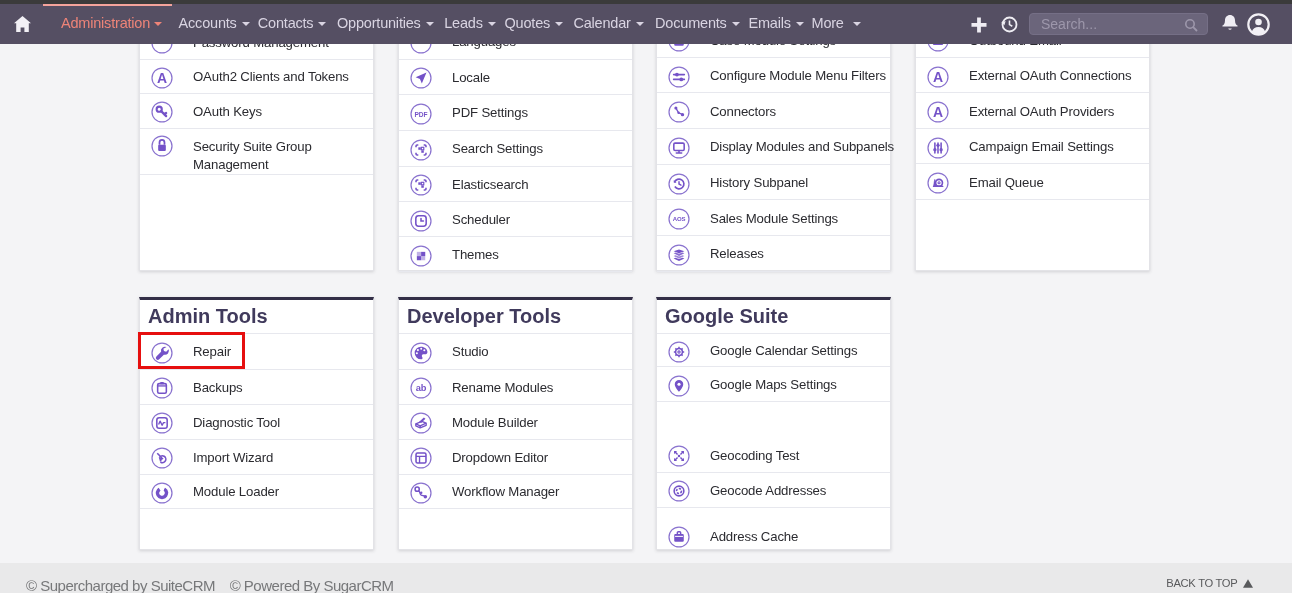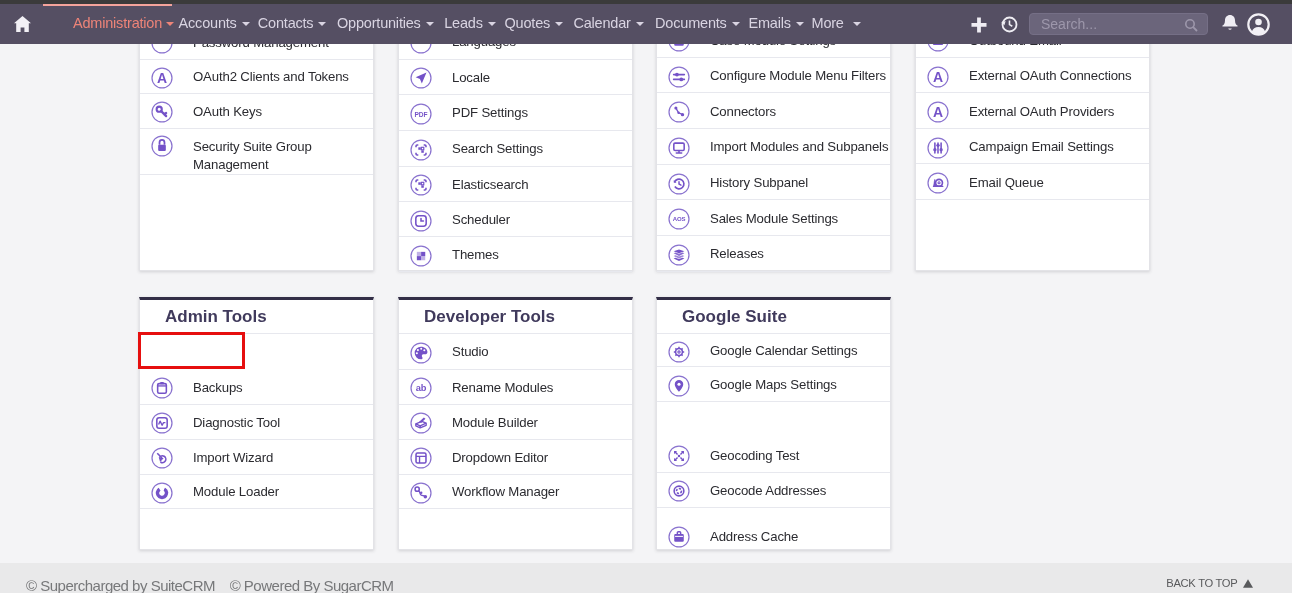--- a/index.html
+++ b/index.html
@@ -11,21 +11,21 @@
 .home{position:absolute;left:14px;top:16px}
 #content .card{position:absolute;background:#fff;border:1px solid #e3e3e7;box-shadow:0 1px 3px rgba(50,50,60,.18)}
 .row{position:absolute;left:0;right:0;display:flex;align-items:center;border-bottom:1px solid #e7e8ee;color:#2b2b30;font-size:13.2px;letter-spacing:-0.15px}
 .row span{margin-left:20px;line-height:18px;white-space:nowrap}
 .row .ic{width:22px;height:22px;margin-left:11px;margin-top:3px;flex:none}
 .row span{margin-top:2px}
 .ml .ic{margin-top:-10px !important}
 .ml span{margin-top:9px !important}
 .card2{border-top:3px solid #332e47 !important}
 .chead{position:absolute;left:0;right:0;top:0;height:34px;border-bottom:1px solid #e7e8ee;display:flex;align-items:center}
-.chead b{margin-left:25px;font-size:17px;color:#403a5c;white-space:nowrap}
+.chead b{margin-left:8px;font-size:20px;color:#403a5c;white-space:nowrap}
 #footer{position:absolute;left:0;top:563px;width:1292px;height:30px;background:#e9e9ea;color:#77787a;font-size:12.2px}
 #footer .l{position:absolute;left:26px;top:14px;font-size:15px;letter-spacing:-0.5px;white-space:nowrap}
 #footer .r{position:absolute;right:39px;top:14px;font-size:11.2px;color:#595a5c;letter-spacing:-0.3px;white-space:nowrap}
 #footer .r i{font-style:normal}
 #redbox{position:absolute;left:138px;top:331.5px;width:106.5px;height:37px;border:3px solid #e60f0f;z-index:30}
 .srch{position:absolute;left:1029px;top:12.5px;width:179px;height:22.5px;background:#6b657b;border:1px solid #756f86;border-radius:4px;color:#9d97ab;font-size:14px;line-height:21px;padding-left:11px}
 </style></head><body>
 <div id="content">
 
 <div class="card" style="left:139px;top:20px;width:235px;height:251px">
@@ -189,21 +189,21 @@
         <span>Connectors</span>
       </div>
 <div class="row" style="top:108.1px;height:35.8px">
         <svg class="ic" viewBox="0 0 24 24">
           <circle cx="12" cy="12" r="10.9" fill="none" stroke="#8a73cf" stroke-width="1.35"></circle>
           <g transform="translate(12 12) scale(1.13) translate(-12 -12)">
             <rect x="7" y="7.3" width="10" height="7.2" rx="1.2" fill="none" stroke="#7452c8" stroke-width="1.5"></rect>
             <path d="M12 14.8v1.7M9.4 16.9h5.2" stroke="#7452c8" stroke-width="1.5" stroke-linecap="round"></path>
           </g>
         </svg>
-        <span>Import Modules and Subpanels</span>
+        <span>Display Modules and Subpanels</span>
       </div>
 <div class="row" style="top:143.9px;height:35.5px">
         <svg class="ic" viewBox="0 0 24 24">
           <circle cx="12" cy="12" r="10.9" fill="none" stroke="#8a73cf" stroke-width="1.35"></circle>
           <g transform="translate(12 12) scale(1.13) translate(-12 -12)">
             <path d="M7.6 10.4a4.7 4.7 0 1 1 .4 4" fill="none" stroke="#7452c8" stroke-width="1.6"></path>
             <path d="M7 8.2v2.6h2.6z" fill="#7452c8"></path>
             <path d="M12 9.8V12l1.9 1.1" stroke="#7452c8" stroke-width="1.4" fill="none" stroke-linecap="round"></path>
           </g>
         </svg>
@@ -287,20 +287,29 @@
             <path d="M6.9 15.9c1-2.5 1.1-4.2 1.1-5.6h1.6c0 1.5.2 2.9 1 4.1h5.9c.6.5.8 1 .8 1.5z" fill="#7452c8"></path>
             <path d="M8.9 10.3V8.9" stroke="#7452c8" stroke-width="1.2" stroke-linecap="round"></path>
           </g>
         </svg>
         <span>Email Queue</span>
       </div>
 </div>
 <div class="card card2" style="left:139px;top:297px;width:235px;height:253px">
 <div class="chead">
         <b>Admin Tools</b>
+      </div>
+<div class="row" style="top:34px;height:35.9px">
+        <svg class="ic" viewBox="0 0 24 24">
+          <circle cx="12" cy="12" r="10.9" fill="none" stroke="#8a73cf" stroke-width="1.35"></circle>
+          <g transform="translate(12 12) scale(1.13) translate(-12 -12)">
+            <path d="M16.4 6.3a3.9 3.9 0 0 0-5.3 4.6L6.6 15.4a1.9 1.9 0 1 0 2.7 2.7l4.5-4.5a3.9 3.9 0 0 0 4.6-5.3l-2.4 2.4-2.1-.6-.6-2.1z" fill="#7452c8"></path>
+          </g>
+        </svg>
+        <span>Repair</span>
       </div>
 <div class="row" style="top:69.9px;height:34.8px">
         <svg class="ic" viewBox="0 0 24 24">
           <circle cx="12" cy="12" r="10.9" fill="none" stroke="#8a73cf" stroke-width="1.35"></circle>
           <g transform="translate(12 12) scale(1.13) translate(-12 -12)">
             <rect x="7.8" y="7.8" width="8.4" height="9.2" rx="1.4" fill="none" stroke="#7452c8" stroke-width="1.5"></rect>
             <path d="M7.8 10h8.4" stroke="#7452c8" stroke-width="1.3"></path>
             <rect x="10.3" y="6.2" width="3.4" height="2.2" rx="0.6" fill="#7452c8"></rect>
           </g>
         </svg>
@@ -469,21 +478,21 @@
       </div>
 </div>
 </div>
 <div id="redbox"></div>
 <div id="nav">
     <div class="topstrip"></div>
     <div class="adminbar"></div>
 <svg class="home" width="17" height="16" viewBox="0 0 17 16">
       <path d="M8.5 0L0 7.2h2.2V16h4.4v-4.6h3.8V16h4.4V7.2H17z" fill="#f2f0f5"></path>
     </svg>
-<span class="navitem active" style="left:73px">Administration<span class="caret" style="margin-left:4px"></span></span>
+<span class="navitem active" style="left:61px">Administration<span class="caret" style="margin-left:4px"></span></span>
 <span class="navitem" style="left:178.6px">Accounts<span class="caret" style="margin-left:5px"></span></span>
 <span class="navitem" style="left:257.8px">Contacts<span class="caret" style="margin-left:5px"></span></span>
 <span class="navitem" style="left:337.0px">Opportunities<span class="caret" style="margin-left:5px"></span></span>
 <span class="navitem" style="left:444.2px">Leads<span class="caret" style="margin-left:5px"></span></span>
 <span class="navitem" style="left:504.5px">Quotes<span class="caret" style="margin-left:5px"></span></span>
 <span class="navitem" style="left:573.4px">Calendar<span class="caret" style="margin-left:5px"></span></span>
 <span class="navitem" style="left:655.1px">Documents<span class="caret" style="margin-left:5px"></span></span>
 <span class="navitem" style="left:748.5px">Emails<span class="caret" style="margin-left:5px"></span></span>
 <span class="navitem" style="left:811.5px">More<span class="caret" style="margin-left:9px"></span></span>
 <svg style="position:absolute;left:971px;top:16.5px" width="16" height="16" viewBox="0 0 16 16">

